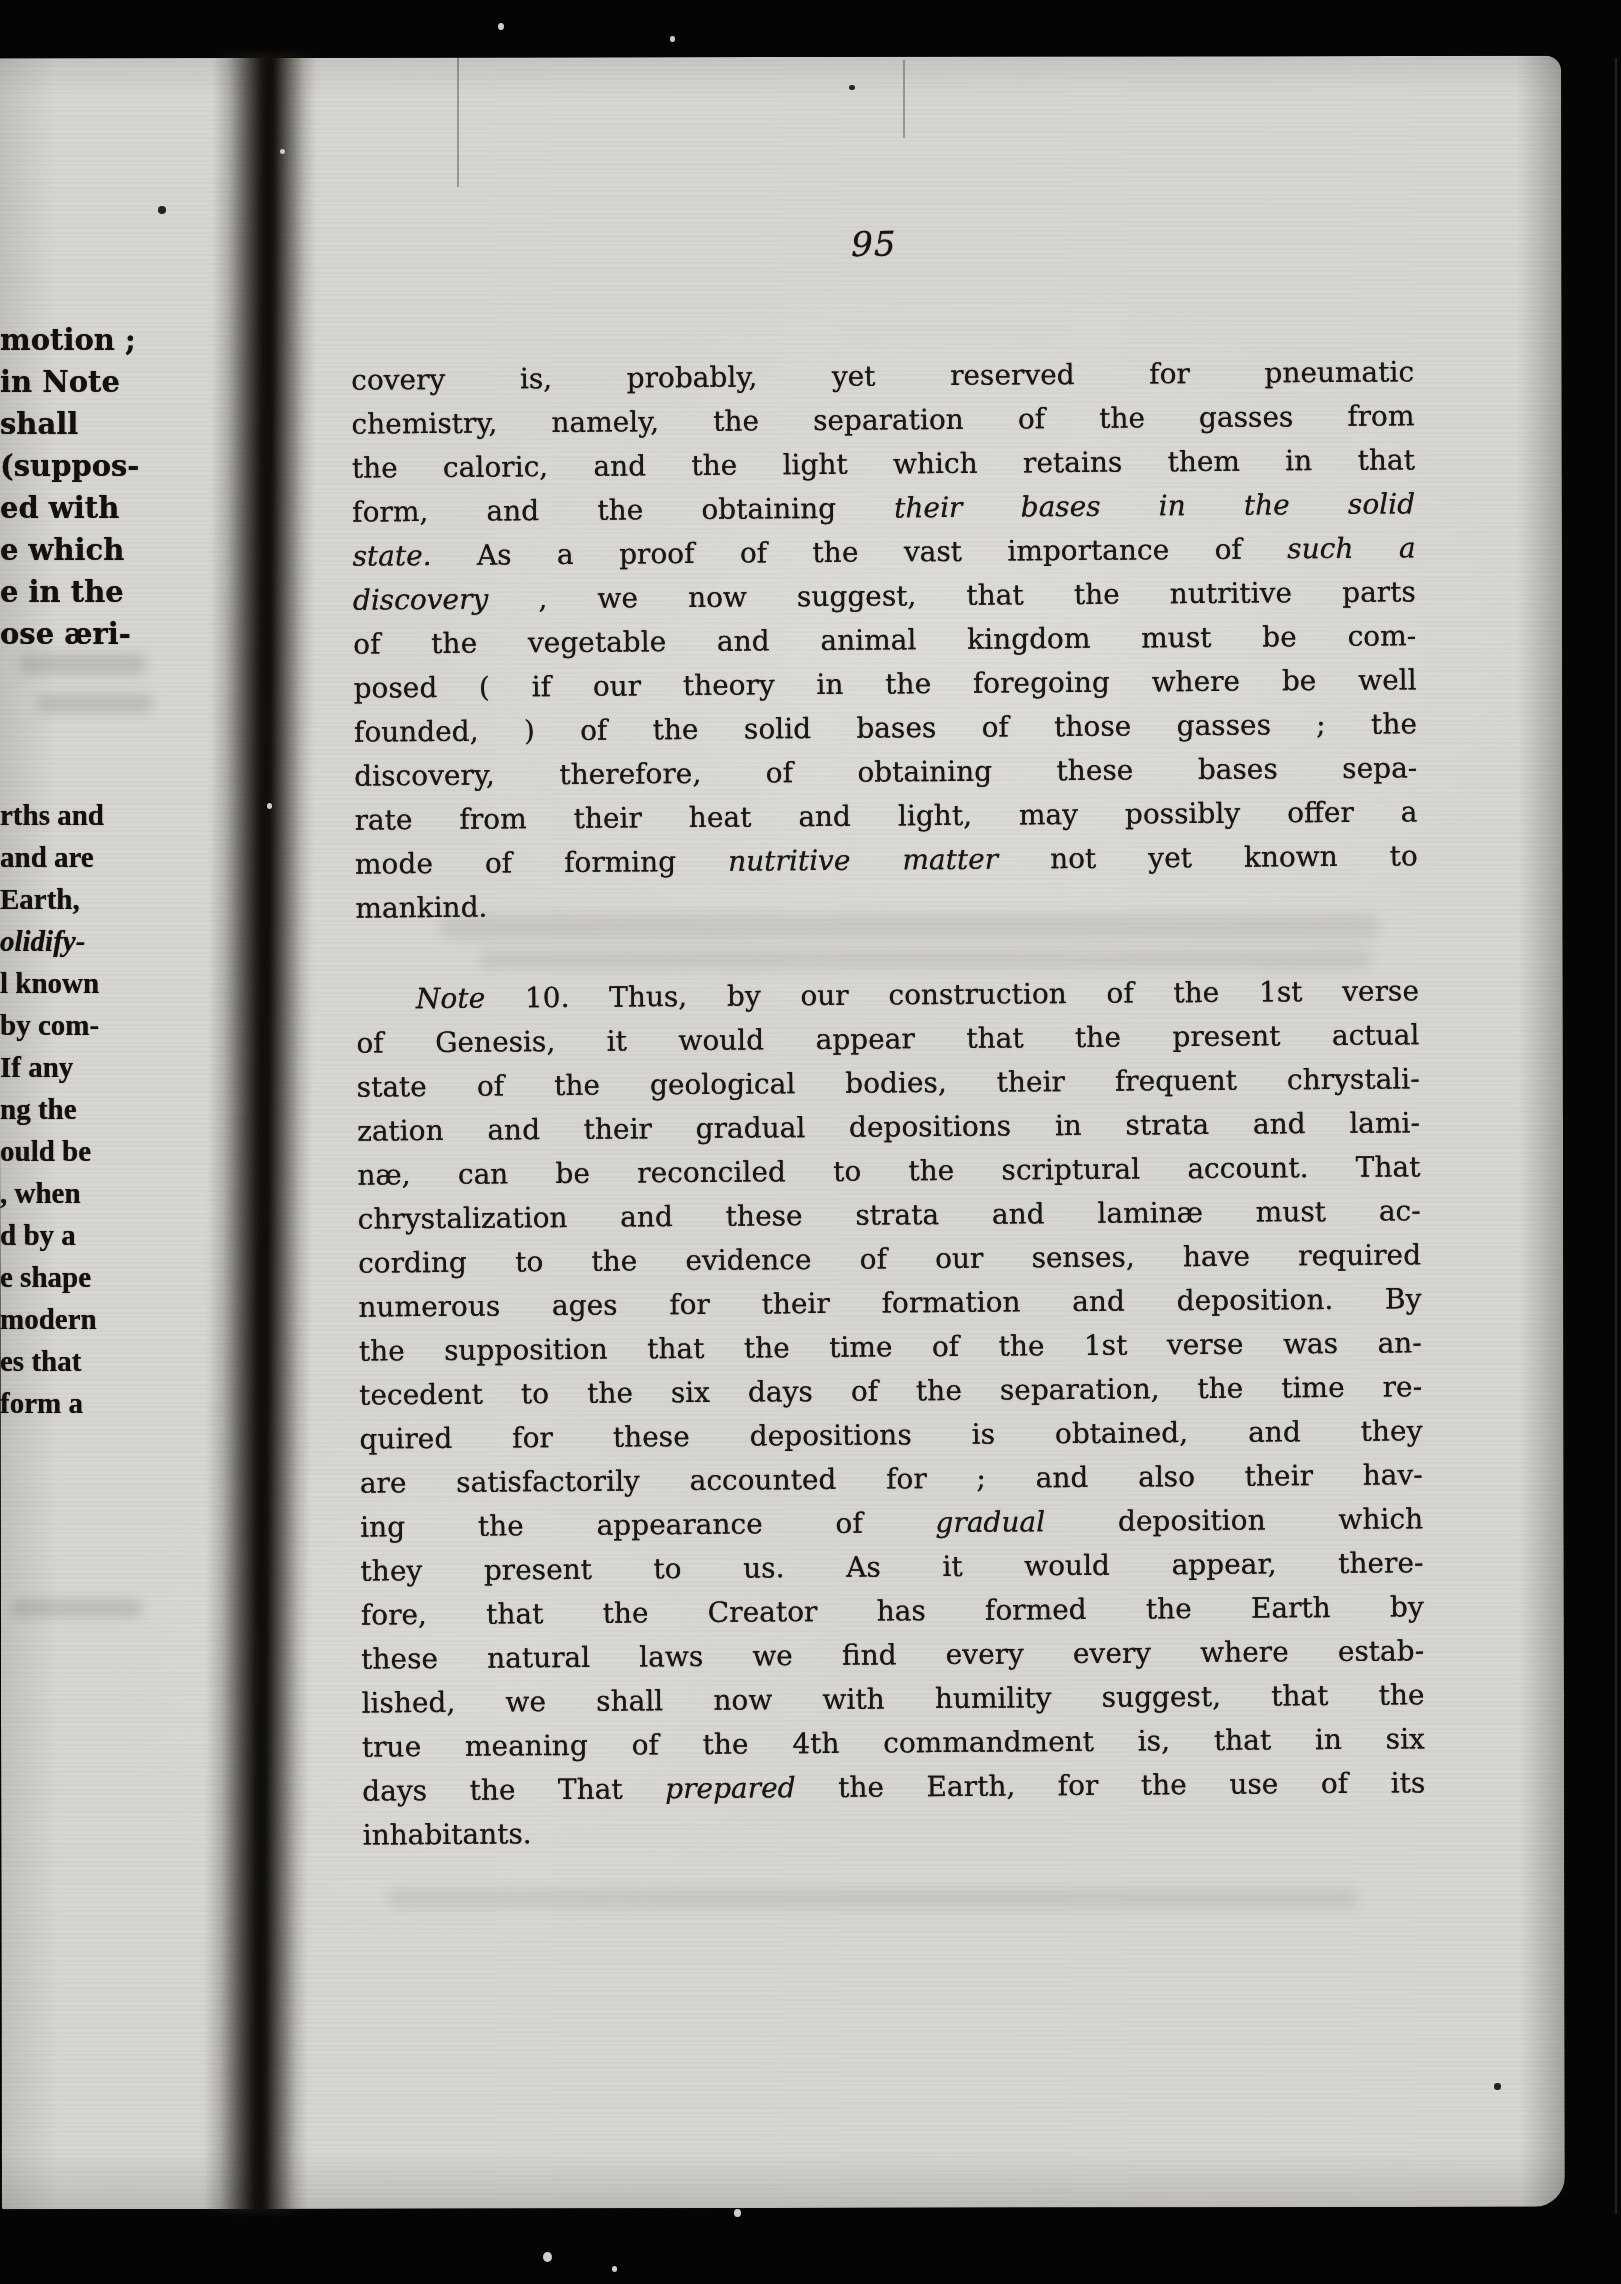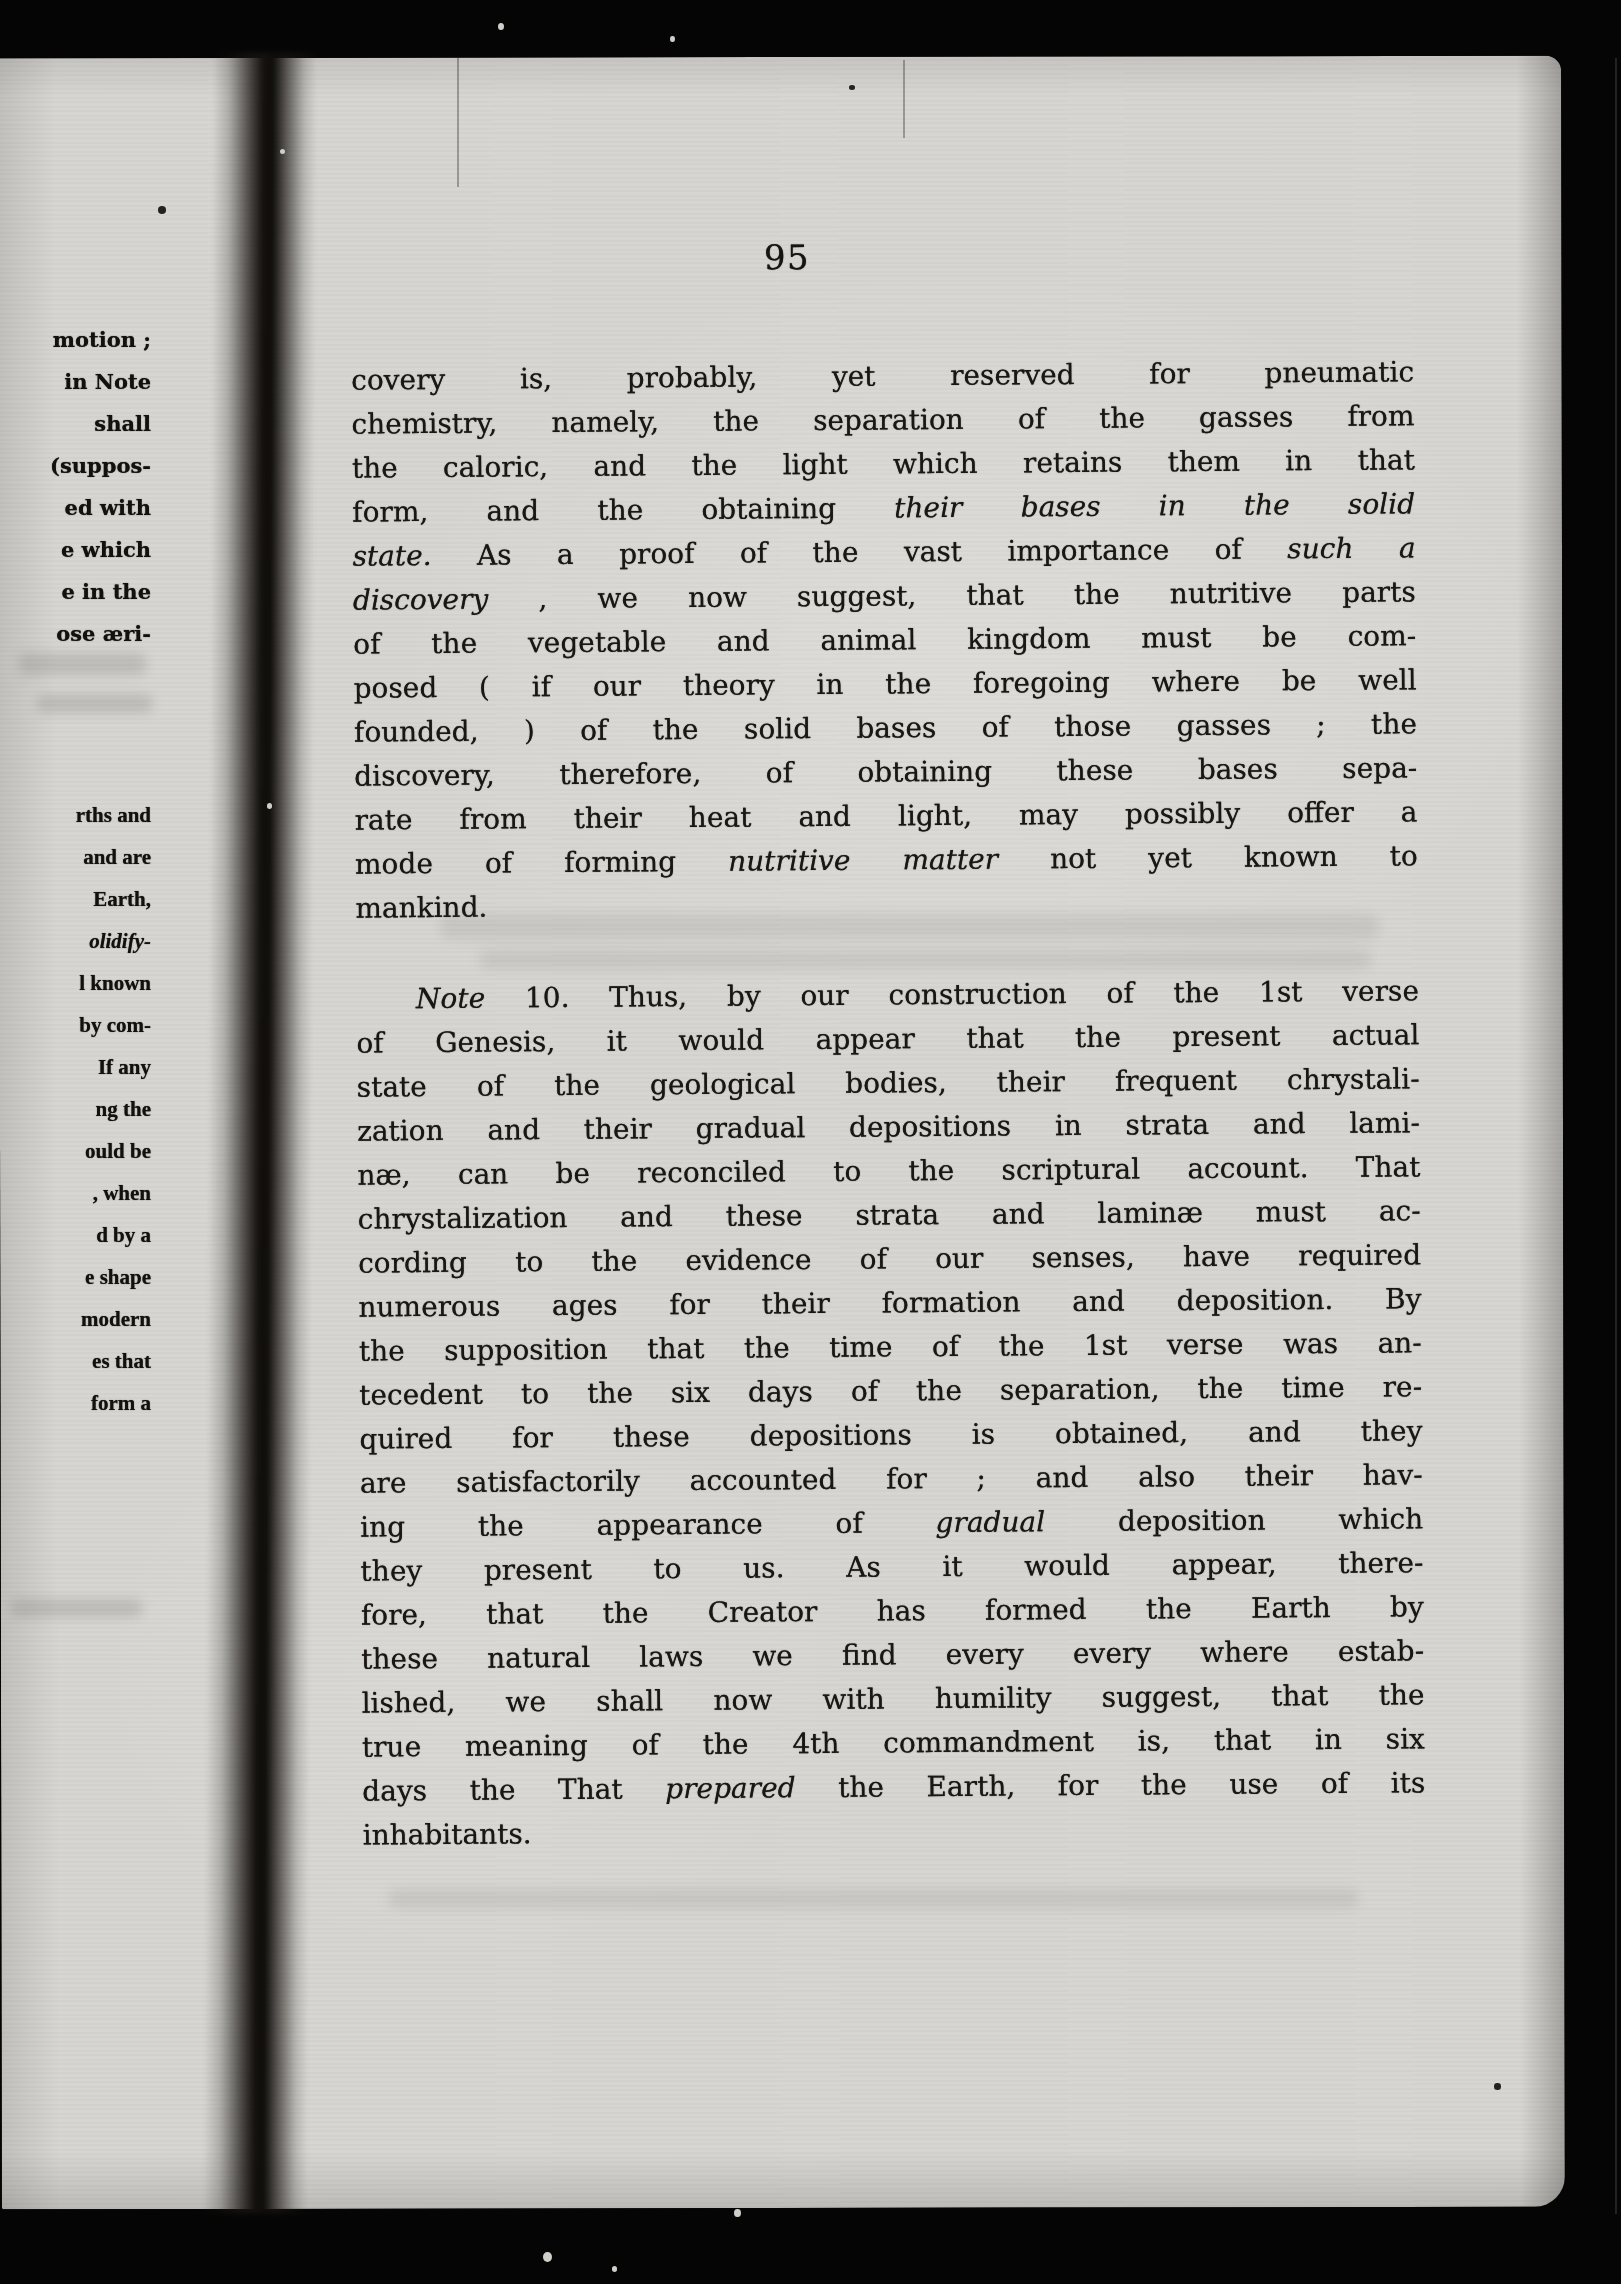--- a/index.html
+++ b/index.html
@@ -19,38 +19,38 @@
          border-radius:1.3px 15.5px 30px 2.6px;
          transform:rotate(-0.1deg);}
   
   .crease{position:absolute;left:208px;top:52px;width:104px;height:2162px;
           background:linear-gradient(90deg,
             rgba(30,26,22,0) 0%, rgba(30,26,22,0.22) 16%, rgba(24,20,17,0.72) 36%,
             #13100d 49%, #0f0d0a 58%, rgba(26,22,18,0.62) 72%,
             rgba(42,36,30,0.18) 88%, rgba(42,36,30,0) 100%);
           filter:blur(1.9px); transform:rotate(0.25deg);}
   
-  .pagenum{position:absolute;left:764px;top:237px;width:133px;text-align:left;
+  .pagenum{position:absolute;left:764px;top:224px;width:133px;text-align:right;
            font-size:34px;color:#171310;letter-spacing:1.3px;
-           text-shadow:0 0 1px rgba(20,16,12,0.8);transform:rotate(-0.3deg);}
+           text-shadow:0 0 1px rgba(20,16,12,0.8);transform:rotate(-0.3deg);font-style:italic;}
   
   .maincol{position:absolute;left:351px;top:357px;width:1063px;
            font-size:28px;line-height:44px;color:#1a1613;
            text-shadow:0 0 0.9px rgba(26,20,14,0.85);
            transform:rotate(-0.45deg);transform-origin:20% 0;}
   .para{margin:0;}
   .para + .para{margin-top:47px;}
   .tline{display:flex;justify-content:space-between;white-space:nowrap;height:44px;}
   .tline.nj{display:block;}
   .nj span{margin-right:0.26em;}
   .it{font-style:italic;}
   
   .fragcol{position:absolute;left:0;top:0;width:155px;height:2284px;}
-  .fraggroup{position:absolute;left:0;width:151px;text-align:right;padding-right:2.6px;
-             font-size:21px;line-height:42px;font-weight:bold;color:#14110d;
+  .fraggroup{position:absolute;left:0;width:151px;text-align:left;padding-right:2.6px;
+             font-size:29px;line-height:42px;font-weight:bold;color:#14110d;
              text-shadow:0 0 1px rgba(18,14,10,0.8);}
   .fline{height:42px;white-space:nowrap;}
   
   .smudge{position:absolute;background:rgba(92,90,84,0.20);filter:blur(5.2px);border-radius:10.4px;}
   .smudge.lighter{background:rgba(100,98,92,0.13);}
   .speck{position:absolute;border-radius:50%;}
   .speck.dark{background:#242220;}
   .speck.light{background:#cfcec9;}
   .scratch{position:absolute;width:1.9px;background:rgba(40,38,34,0.35);filter:blur(0.6px);}
   .edgeline{position:absolute;right:3.9px;top:58px;width:1.9px;height:2156px;

